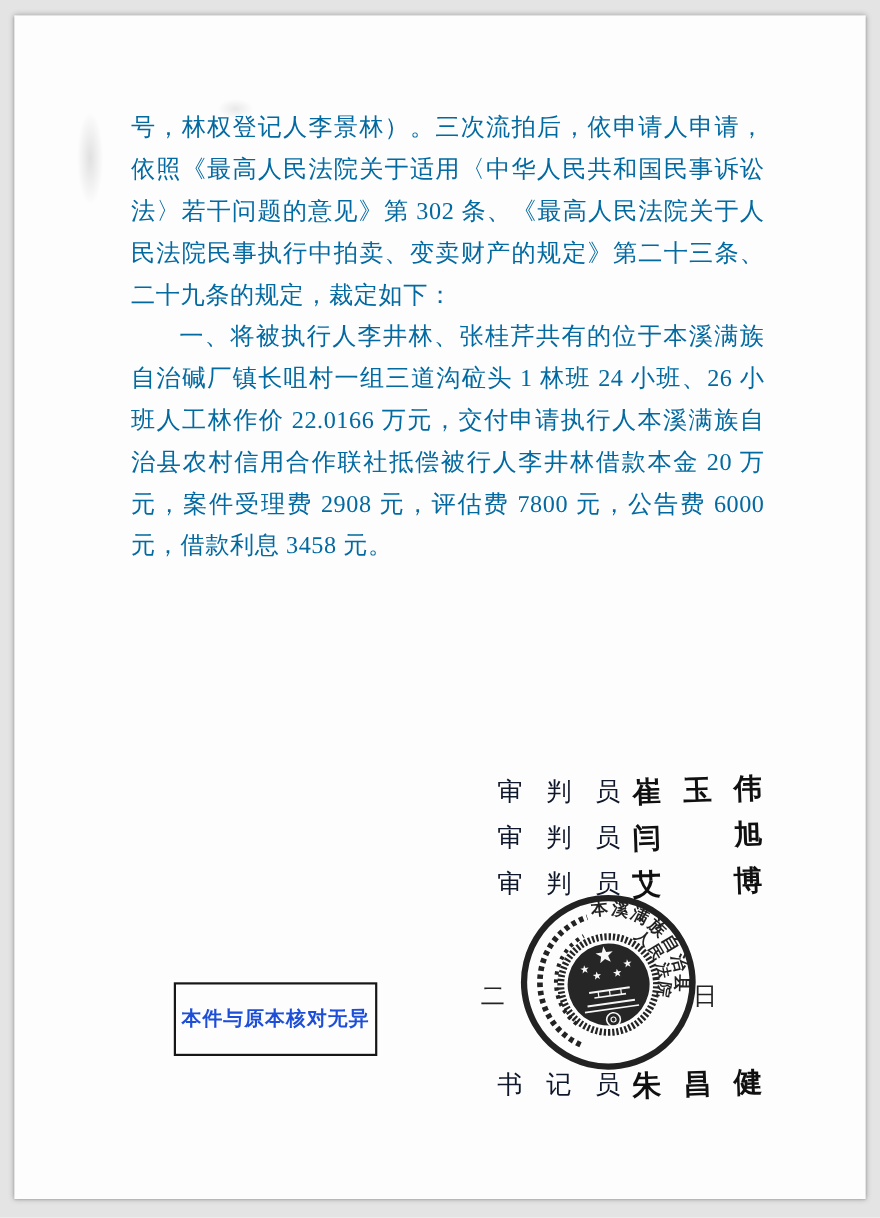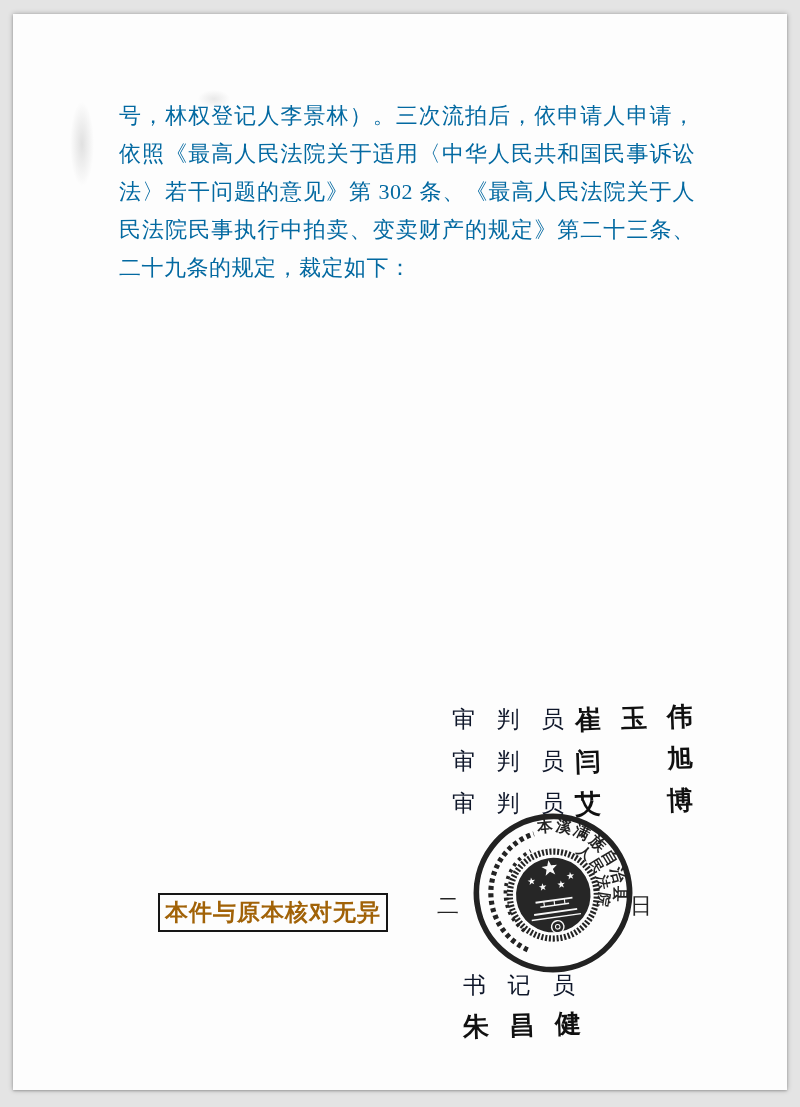--- a/index.html
+++ b/index.html
@@ -45,41 +45,42 @@
     display:flex;justify-content:space-between;
     font-size:22px;line-height:26px;color:#242424;z-index:1;
   }
 
   .seal-wrap{position:absolute;left:452px;top:791px;width:176px;height:176px;z-index:4;}
   .seal-wrap svg{transform:rotate(-8deg);opacity:0.93;}
 
   .verify-box{
     position:absolute;left:145px;top:879px;z-index:3;
     border:2px solid #161616;background:rgba(253,253,253,0.85);
-    padding:4px 5px;
-    font-size:23px;font-weight:bold;letter-spacing:1px;
-    color:#a16207;line-height:27px;white-space:nowrap;
+    padding:18px 5px;
+    font-size:18px;font-weight:bold;letter-spacing:1px;
+    color:#1d4ed8;line-height:27px;white-space:nowrap;
   }
 
   .clerk-row{
     position:absolute;left:439px;top:952px;width:250px;
     display:flex;align-items:baseline;height:40px;line-height:40px;
-    font-size:23px;color:#151515;z-index:5;flex-direction:column;
+    font-size:23px;color:#151515;z-index:5;
   }
 </style>
 </head>
 <body>
 
 <div class="page">
 
   <div class="smudge smudge-a"></div>
   <div class="smudge smudge-b"></div>
 
   <div class="body-text">
     <p>号，林权登记人李景林）。三次流拍后，依申请人申请，依照《最高人民法院关于适用〈中华人民共和国民事诉讼法〉若干问题的意见》第 302 条、《最高人民法院关于人民法院民事执行中拍卖、变卖财产的规定》第二十三条、二十九条的规定，裁定如下：</p>
+    <p class="indent">一、将被执行人李井林、张桂芹共有的位于本溪满族自治碱厂镇长咀村一组三道沟砬头 1 林班 24 小班、26 小班人工林作价 22.0166 万元，交付申请执行人本溪满族自治县农村信用合作联社抵偿被行人李井林借款本金 20 万元，案件受理费 2908 元，评估费 7800 元，公告费 6000 元，借款利息 3458 元。</p>
   </div>
 
   <div class="sig-block">
     <div class="sig-row">
       <span class="sig-title">审判员</span>
       <span class="sig-name">崔玉伟</span>
     </div>
     <div class="sig-row">
       <span class="sig-title">审判员</span>
       <span class="sig-name">闫旭</span>

